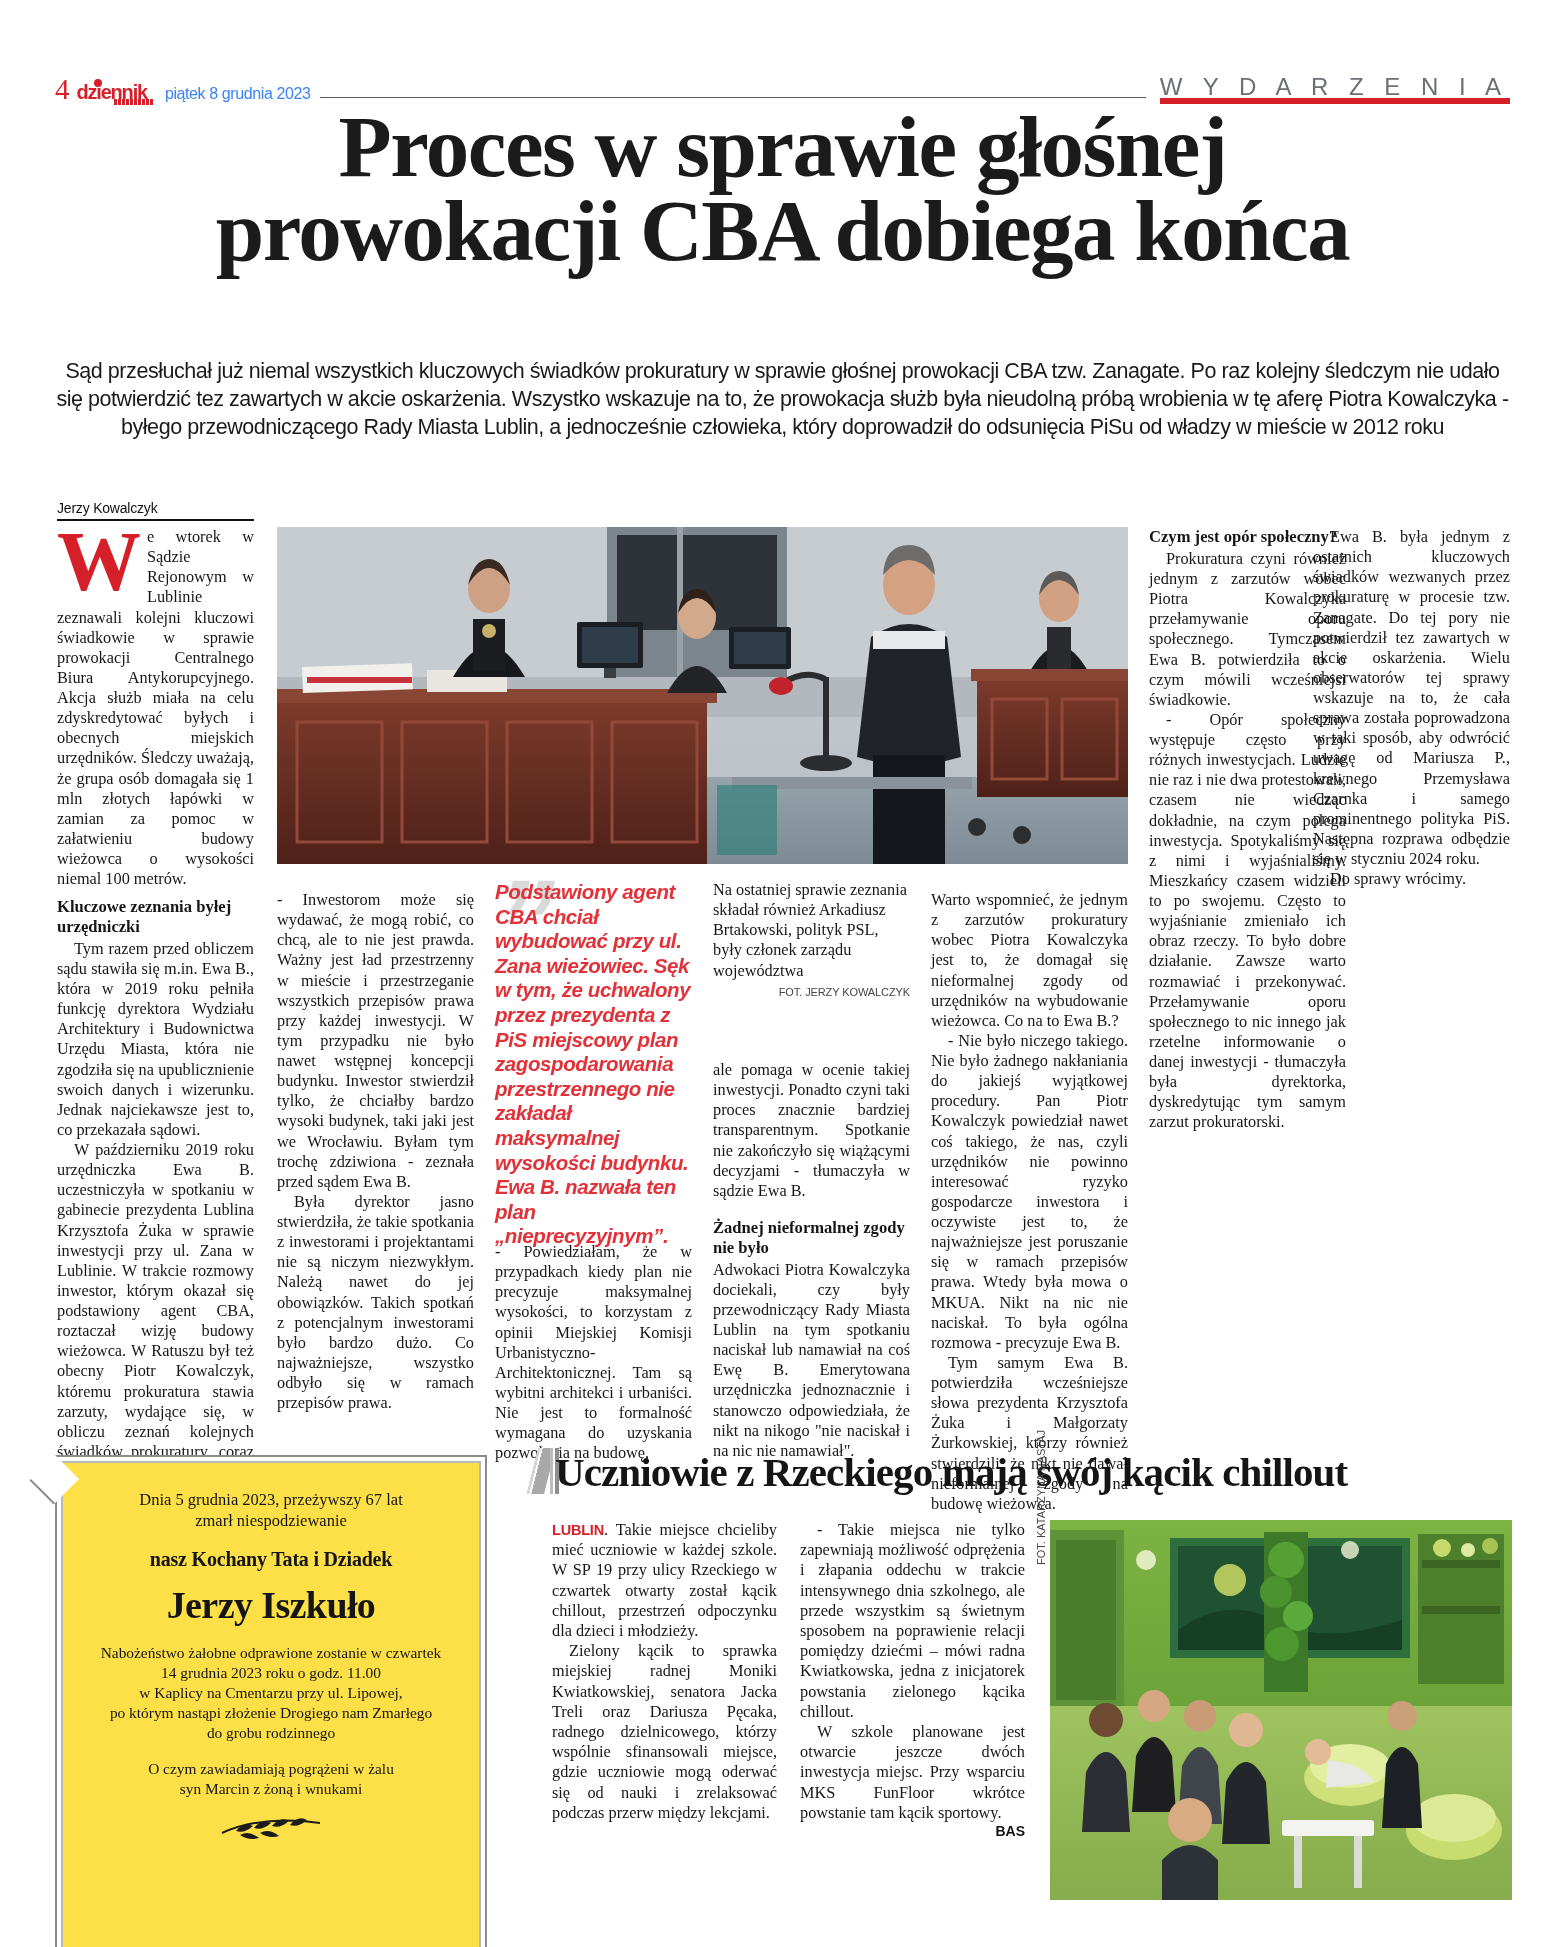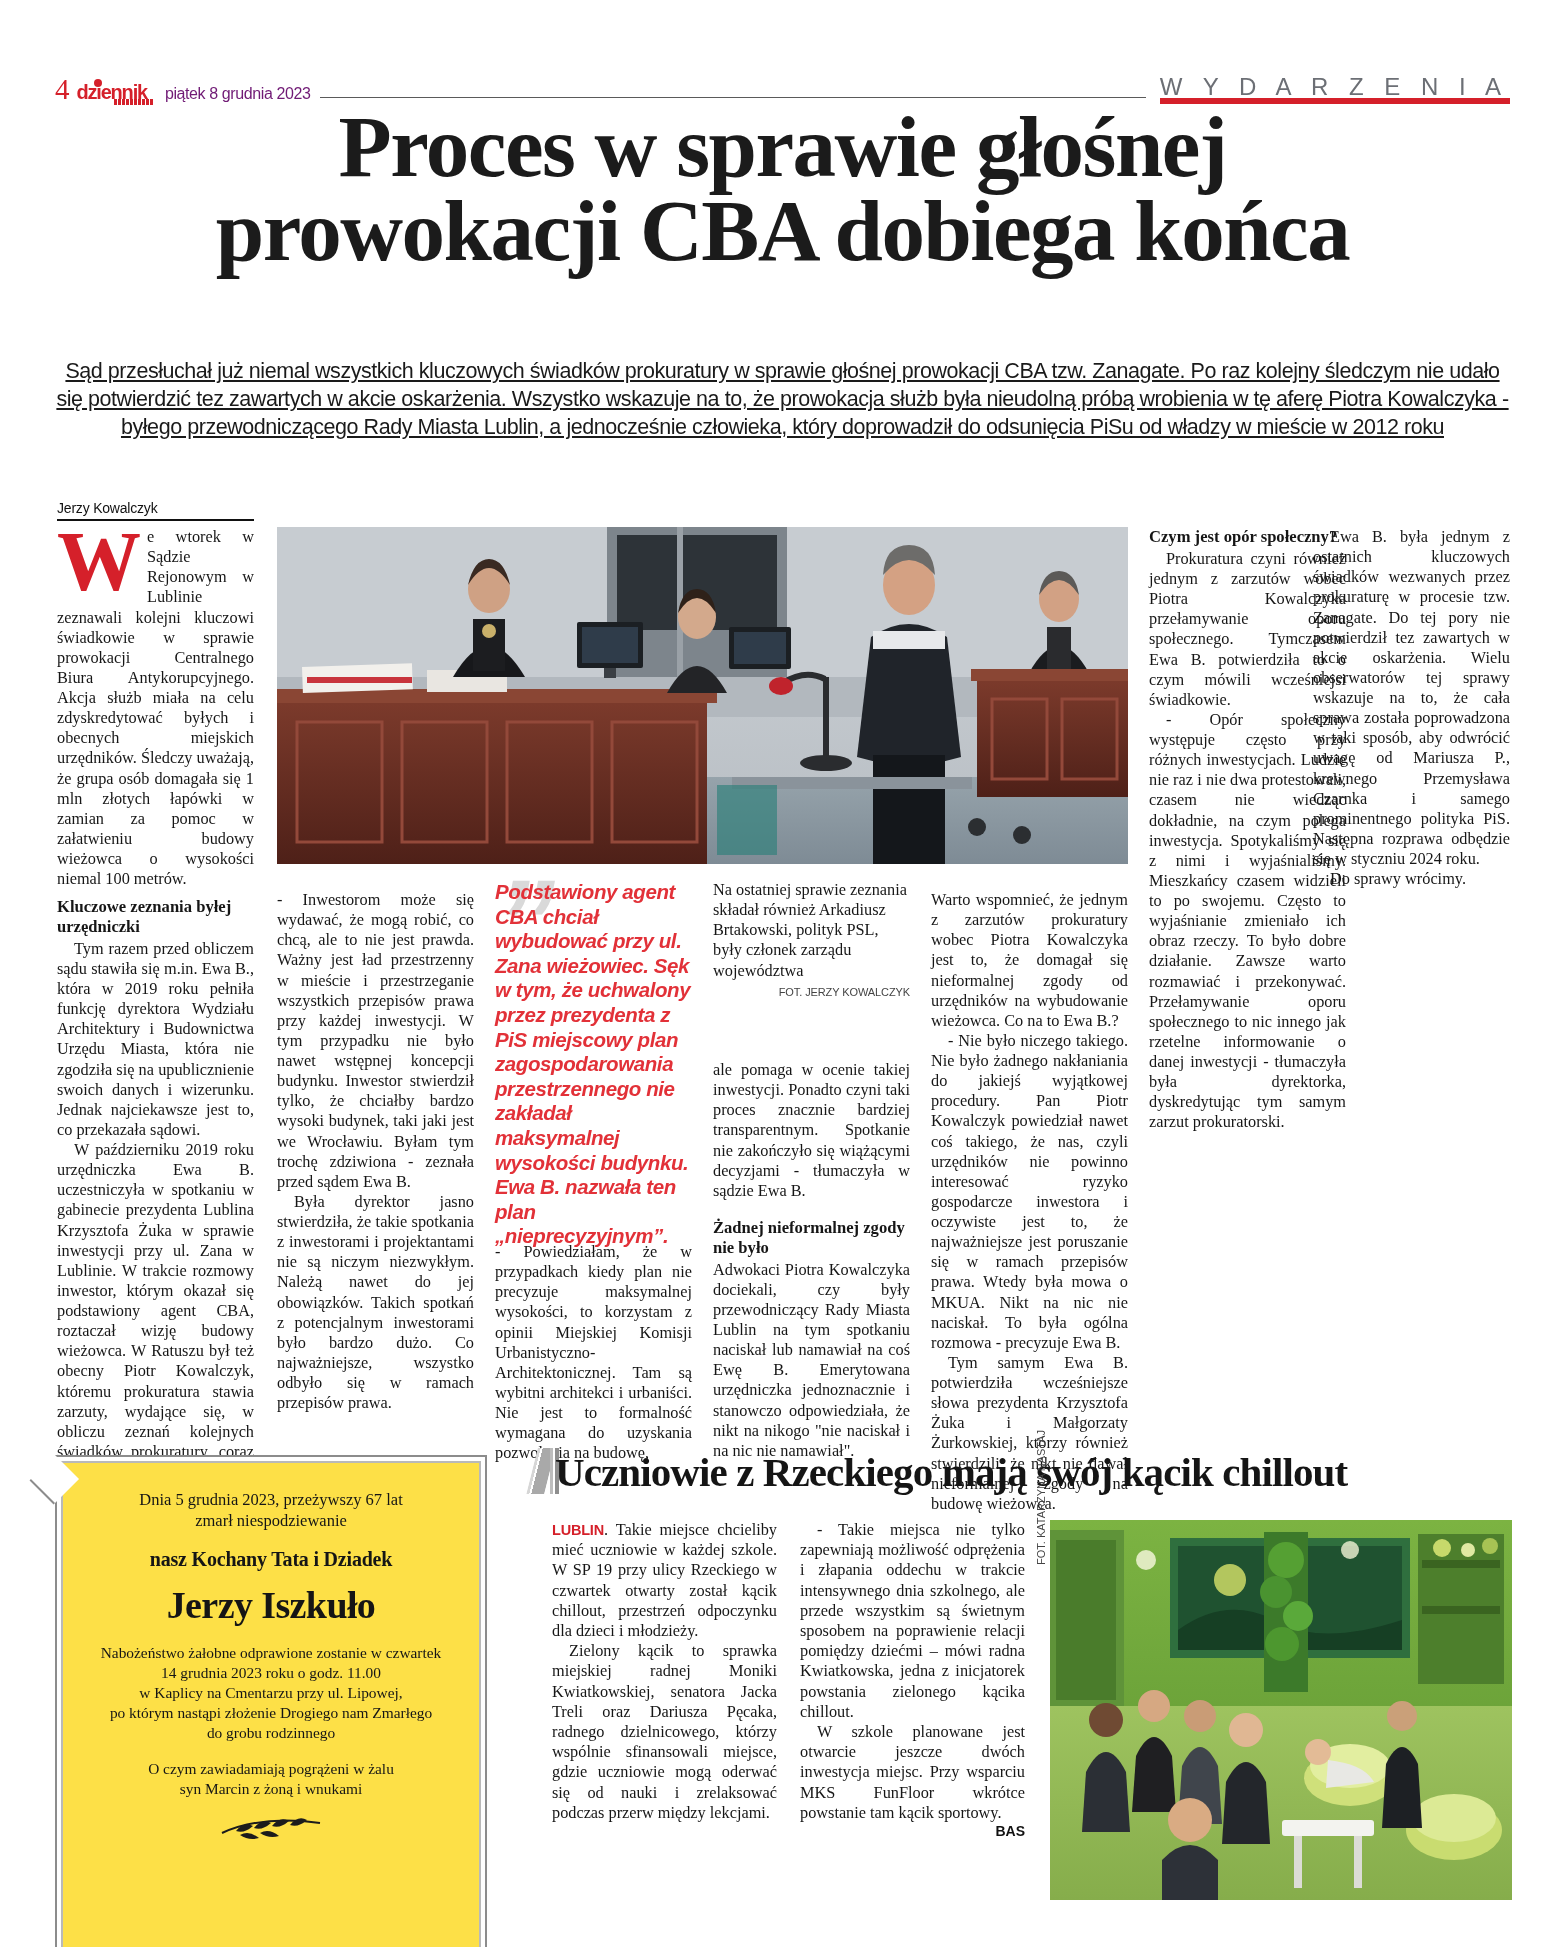--- a/index.html
+++ b/index.html
@@ -32,21 +32,21 @@
     position:absolute;left:17px;top:-3px;width:8px;height:8px;border-radius:50%;
     background:#d5202a;
   }
   .brand-bar{
     position:absolute;left:36px;bottom:-1px;width:40px;height:6px;
     background:#d5202a;
     background-image:repeating-linear-gradient(90deg,#fff 0 1px,transparent 1px 4px);
   }
   .issue-date{
     font-family:"Liberation Sans",sans-serif;
-    font-size:16px;color:#701a75;margin-left:18px;letter-spacing:-0.4px;
+    font-size:16px;color:#3b82f6;margin-left:18px;letter-spacing:-0.4px;
     line-height:1;padding-bottom:2px;
   }
   .rule-thin{
     flex:1;height:1px;background:#5a5a5a;margin:0 0 6px 10px;
   }
   .section-wrap{position:relative;margin-left:0;padding-bottom:0;}
   .section-name{
     font-family:"Liberation Sans",sans-serif;
     font-size:24px;letter-spacing:7px;color:#6c6f75;line-height:1;
     padding:0 2px 5px 14px;
@@ -65,21 +65,21 @@
     color:#1b1b1b;
   }
   .headline .l1{display:block;}
   .headline .l2{display:block;}
 
   
   .deck{
     position:absolute;left:55px;top:358px;width:1455px;
     text-align:center;
     font-family:"Liberation Sans",sans-serif;
-    font-size:21.5px;line-height:1.30;color:#1a1a1a;letter-spacing:-0.45px;text-decoration:underline;
+    font-size:21.5px;line-height:1.30;color:#1a1a1a;letter-spacing:-0.45px;
   }
 
   
   .byline{
     position:absolute;left:57px;top:500px;width:197px;
     font-family:"Liberation Sans",sans-serif;font-size:14px;
     color:#111;letter-spacing:-0.2px;
     border-bottom:2.5px solid #111;padding-bottom:3px;
   }
 

